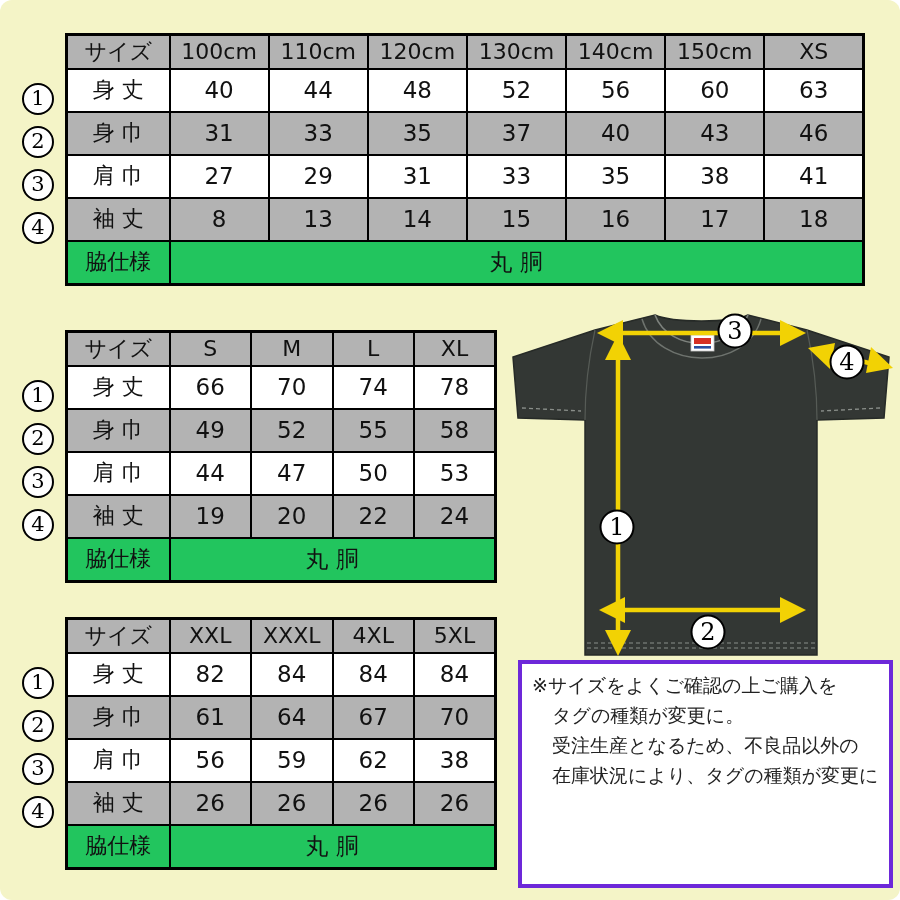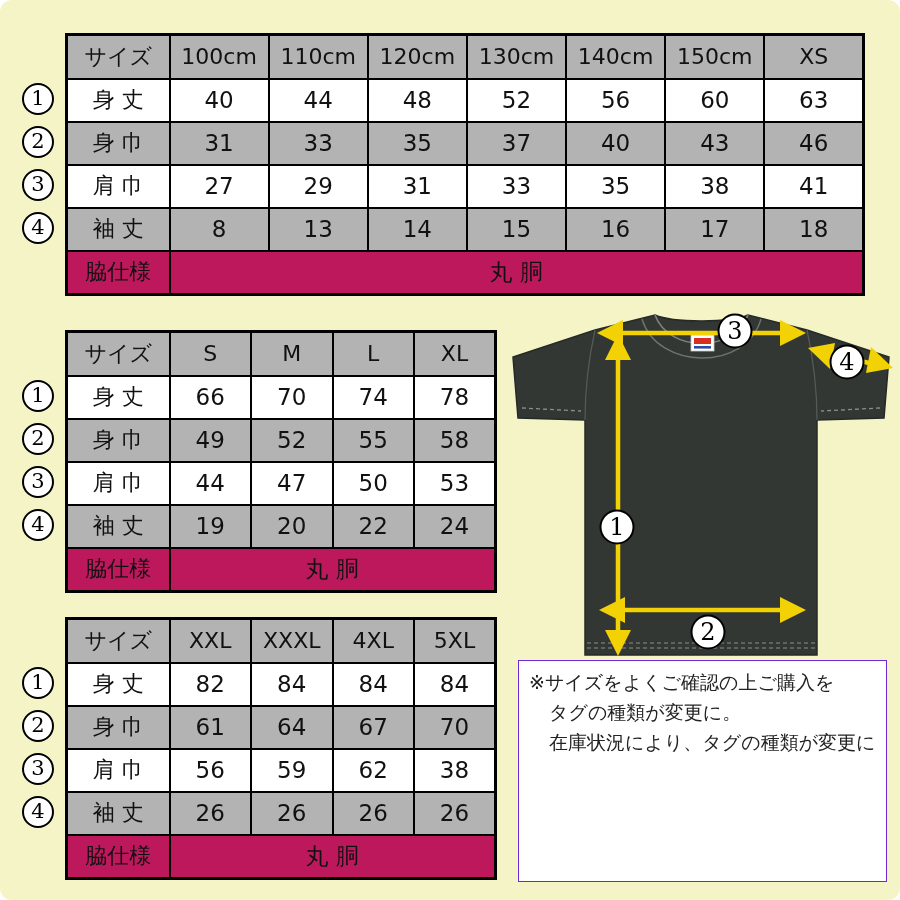--- a/index.html
+++ b/index.html
@@ -10,37 +10,37 @@
   }
   .tbl-wrap{position:absolute;}
   table.size-table{
     border-collapse:collapse;table-layout:fixed;width:100%;
     background:#ffffff;border:3px solid #000;
   }
   .size-table th,.size-table td{
     border:2px solid #000;text-align:center;vertical-align:middle;
     font-weight:normal;padding:0;overflow:hidden;white-space:nowrap;
   }
-  .size-table thead tr{height:44px;background:#b3b3b3;padding-left:44px;}
+  .size-table thead tr{height:34px;background:#b3b3b3;padding-left:44px;}
   .size-table tbody tr{height:43px;background:#ffffff;}
   .size-table tbody tr:nth-child(even){background:#b3b3b3;}
-  .size-table tfoot tr{height:44px;background:#be185d;padding-left:40px;}
+  .size-table tfoot tr{height:44px;background:#22c55e;padding-left:40px;}
   .size-table th{font-size:22px;}
   .size-table td.rlabel{font-size:22px;}
   .size-table td.val{font-size:23px;}
   col.label-col{width:103px;}
   .circle-marker{
     position:absolute;left:-43px;width:28px;height:28px;border:2px solid #000;
     border-radius:50%;background:#fff;display:flex;align-items:center;justify-content:center;
     font-family:"DejaVu Serif","Liberation Serif",serif;font-size:21px;line-height:1;color:#000;
   }
   #shirt{position:absolute;left:505px;top:306px;}
   #notice{
     position:absolute;left:518px;top:660px;width:349px;height:214px;
-    background:#ffffff;border:1px solid #6d28d9;padding:6px 8px 0 10px;
+    background:#ffffff;border:4px solid #6d28d9;padding:6px 8px 0 10px;
     font-size:19px;line-height:30px;color:#222;
   }
   .notice-line{white-space:nowrap;}
   .notice-line.indent{padding-left:20px;}
 </style>
 </head>
 <body>
 
 <div id="canvas">
 
@@ -309,16 +309,17 @@
       <g>
         <circle cx="203" cy="326" r="16.5" fill="#fff" stroke="#000" stroke-width="2"></circle>
         <text x="203" y="334">2</text>
       </g>
     </g>
   </svg>
 
   <div id="notice">
       <div class="notice-line">※サイズをよくご確認の上ご購入を</div>
       <div class="notice-line indent">タグの種類が変更に。</div>
+      <div class="notice-line indent">受注生産となるため、不良品以外の</div>
       <div class="notice-line indent">在庫状況により、タグの種類が変更に</div>
     </div>
 
 </div>
 
 </body></html>

